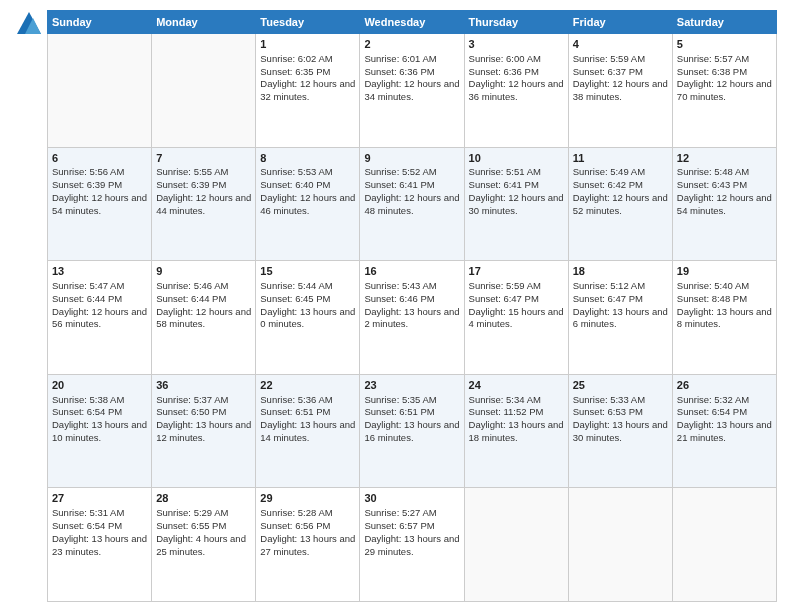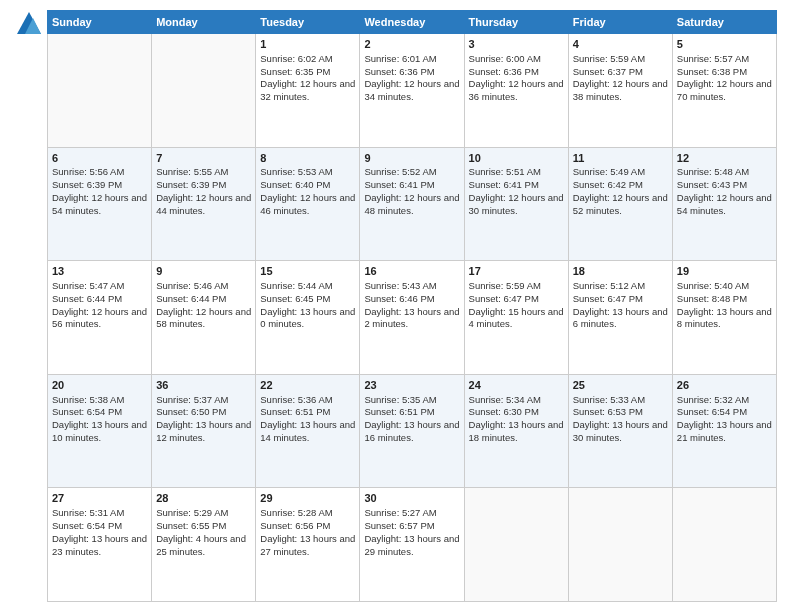--- a/index.html
+++ b/index.html
@@ -158,21 +158,21 @@
           <td><span class="day-num">16</span><span>Sunrise: 5:43 AM</span><br><span>Sunset: 6:46 PM</span><br><span>Daylight: 13 hours and 2 minutes.</span></td>
           <td><span class="day-num">17</span><span>Sunrise: 5:59 AM</span><br><span>Sunset: 6:47 PM</span><br><span>Daylight: 15 hours and 4 minutes.</span></td>
           <td><span class="day-num">18</span><span>Sunrise: 5:12 AM</span><br><span>Sunset: 6:47 PM</span><br><span>Daylight: 13 hours and 6 minutes.</span></td>
           <td><span class="day-num">19</span><span>Sunrise: 5:40 AM</span><br><span>Sunset: 8:48 PM</span><br><span>Daylight: 13 hours and 8 minutes.</span></td>
         </tr>
         <tr class="row-alt">
           <td><span class="day-num">20</span><span>Sunrise: 5:38 AM</span><br><span>Sunset: 6:54 PM</span><br><span>Daylight: 13 hours and 10 minutes.</span></td>
           <td><span class="day-num">36</span><span>Sunrise: 5:37 AM</span><br><span>Sunset: 6:50 PM</span><br><span>Daylight: 13 hours and 12 minutes.</span></td>
           <td><span class="day-num">22</span><span>Sunrise: 5:36 AM</span><br><span>Sunset: 6:51 PM</span><br><span>Daylight: 13 hours and 14 minutes.</span></td>
           <td><span class="day-num">23</span><span>Sunrise: 5:35 AM</span><br><span>Sunset: 6:51 PM</span><br><span>Daylight: 13 hours and 16 minutes.</span></td>
-          <td><span class="day-num">24</span><span>Sunrise: 5:34 AM</span><br><span>Sunset: 6:30 PM</span><br><span>Daylight: 13 hours and 18 minutes.</span></td>
+          <td><span class="day-num">24</span><span>Sunrise: 5:34 AM</span><br><span>Sunset: 11:52 PM</span><br><span>Daylight: 13 hours and 18 minutes.</span></td>
           <td><span class="day-num">25</span><span>Sunrise: 5:33 AM</span><br><span>Sunset: 6:53 PM</span><br><span>Daylight: 13 hours and 30 minutes.</span></td>
           <td><span class="day-num">26</span><span>Sunrise: 5:32 AM</span><br><span>Sunset: 6:54 PM</span><br><span>Daylight: 13 hours and 21 minutes.</span></td>
         </tr>
         <tr>
           <td><span class="day-num">27</span><span>Sunrise: 5:31 AM</span><br><span>Sunset: 6:54 PM</span><br><span>Daylight: 13 hours and 23 minutes.</span></td>
           <td><span class="day-num">28</span><span>Sunrise: 5:29 AM</span><br><span>Sunset: 6:55 PM</span><br><span>Daylight: 4 hours and 25 minutes.</span></td>
           <td><span class="day-num">29</span><span>Sunrise: 5:28 AM</span><br><span>Sunset: 6:56 PM</span><br><span>Daylight: 13 hours and 27 minutes.</span></td>
           <td><span class="day-num">30</span><span>Sunrise: 5:27 AM</span><br><span>Sunset: 6:57 PM</span><br><span>Daylight: 13 hours and 29 minutes.</span></td>
           <td class="empty"></td>
           <td class="empty"></td>

